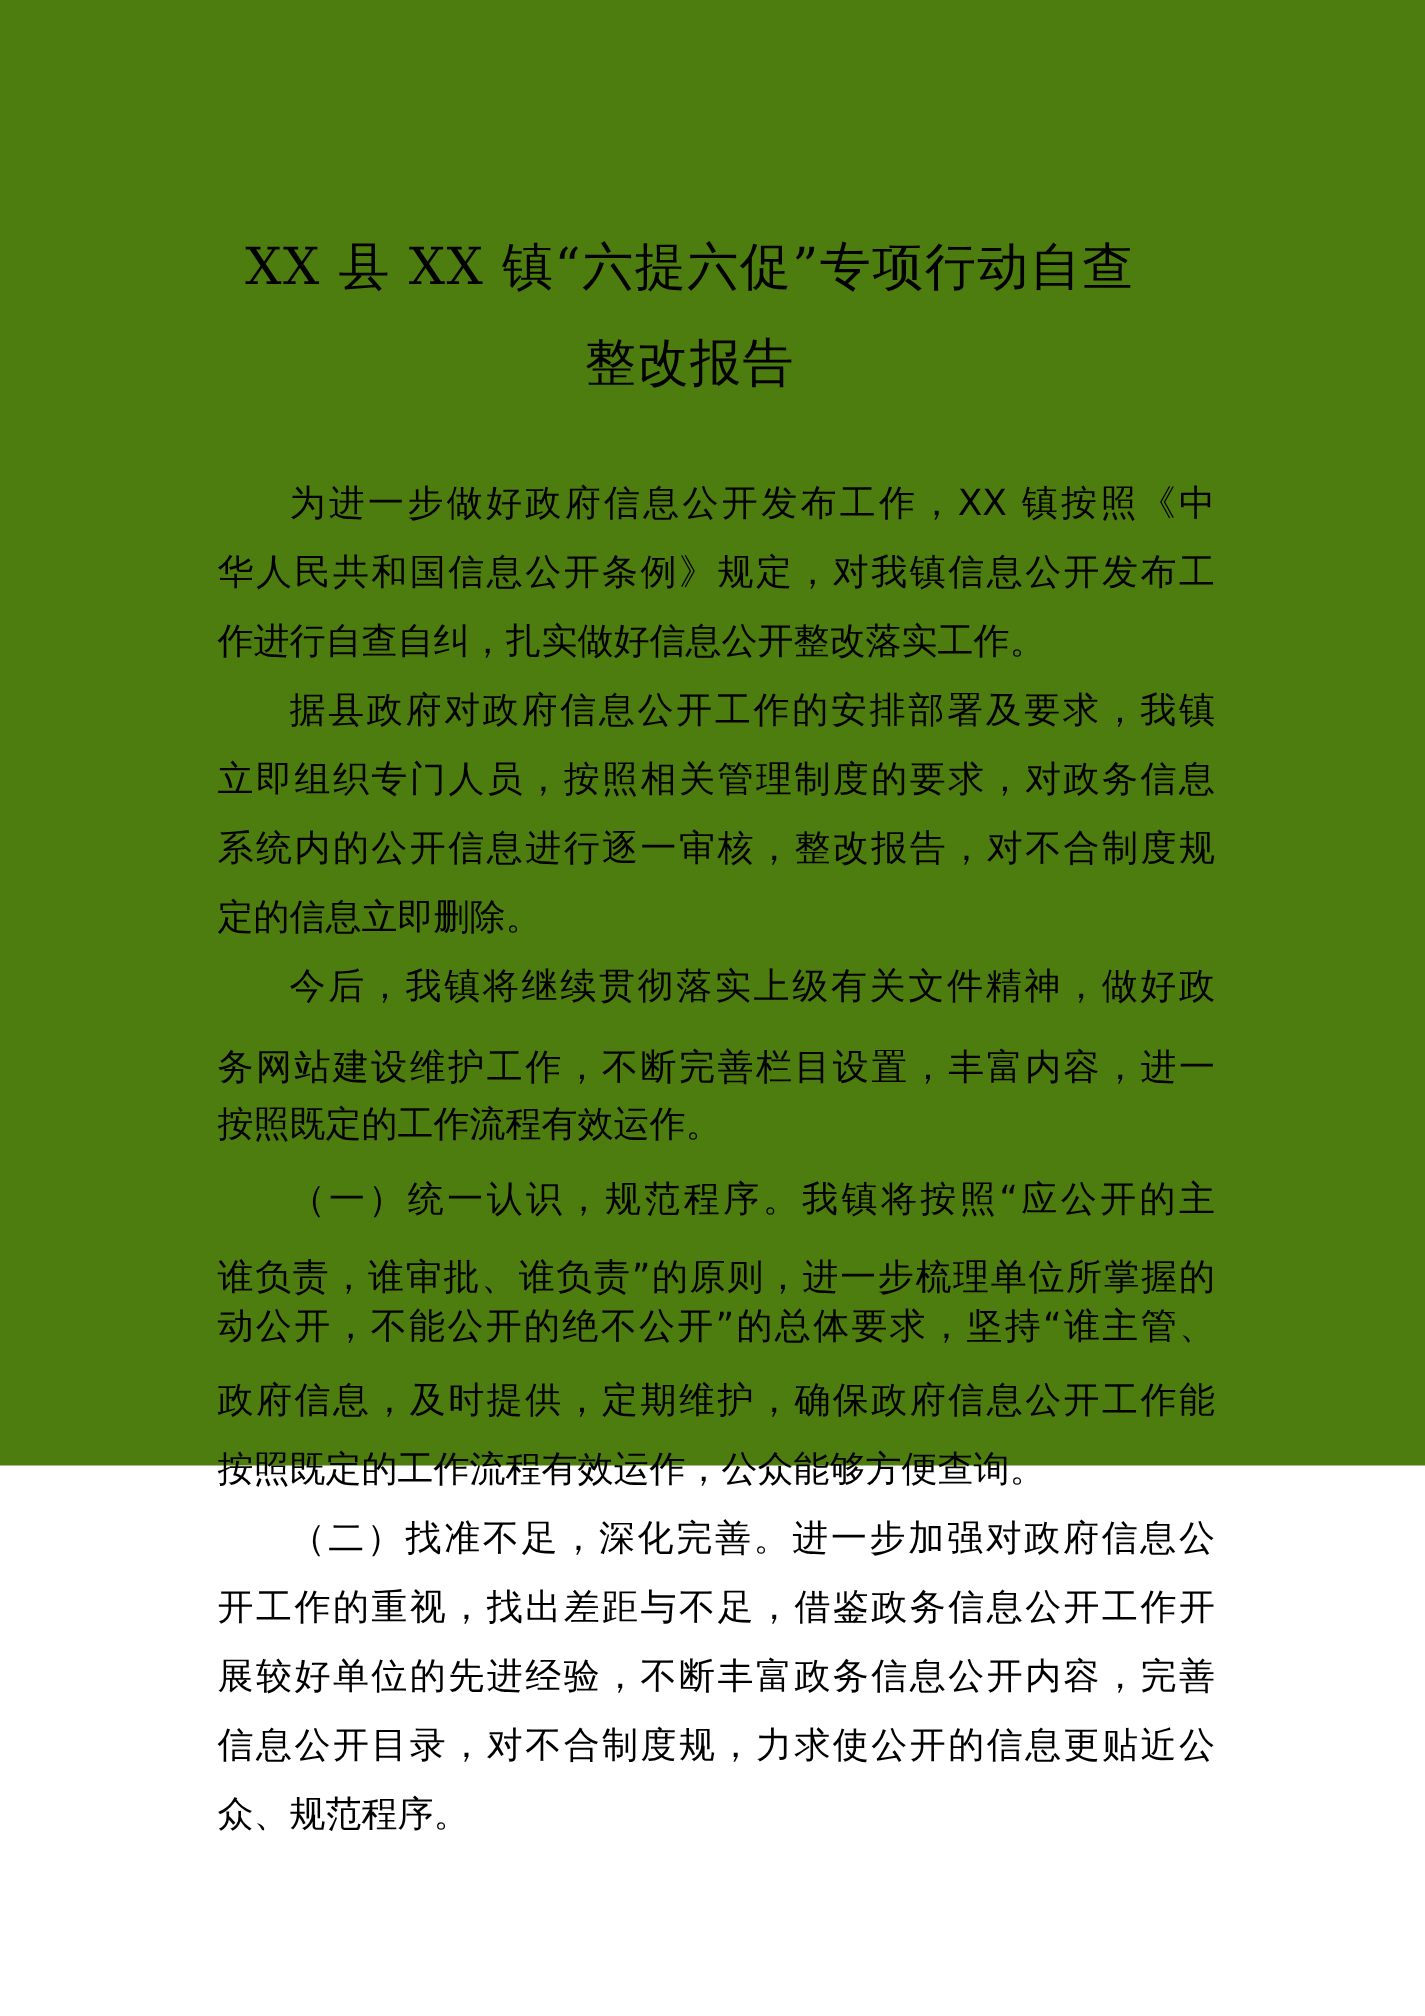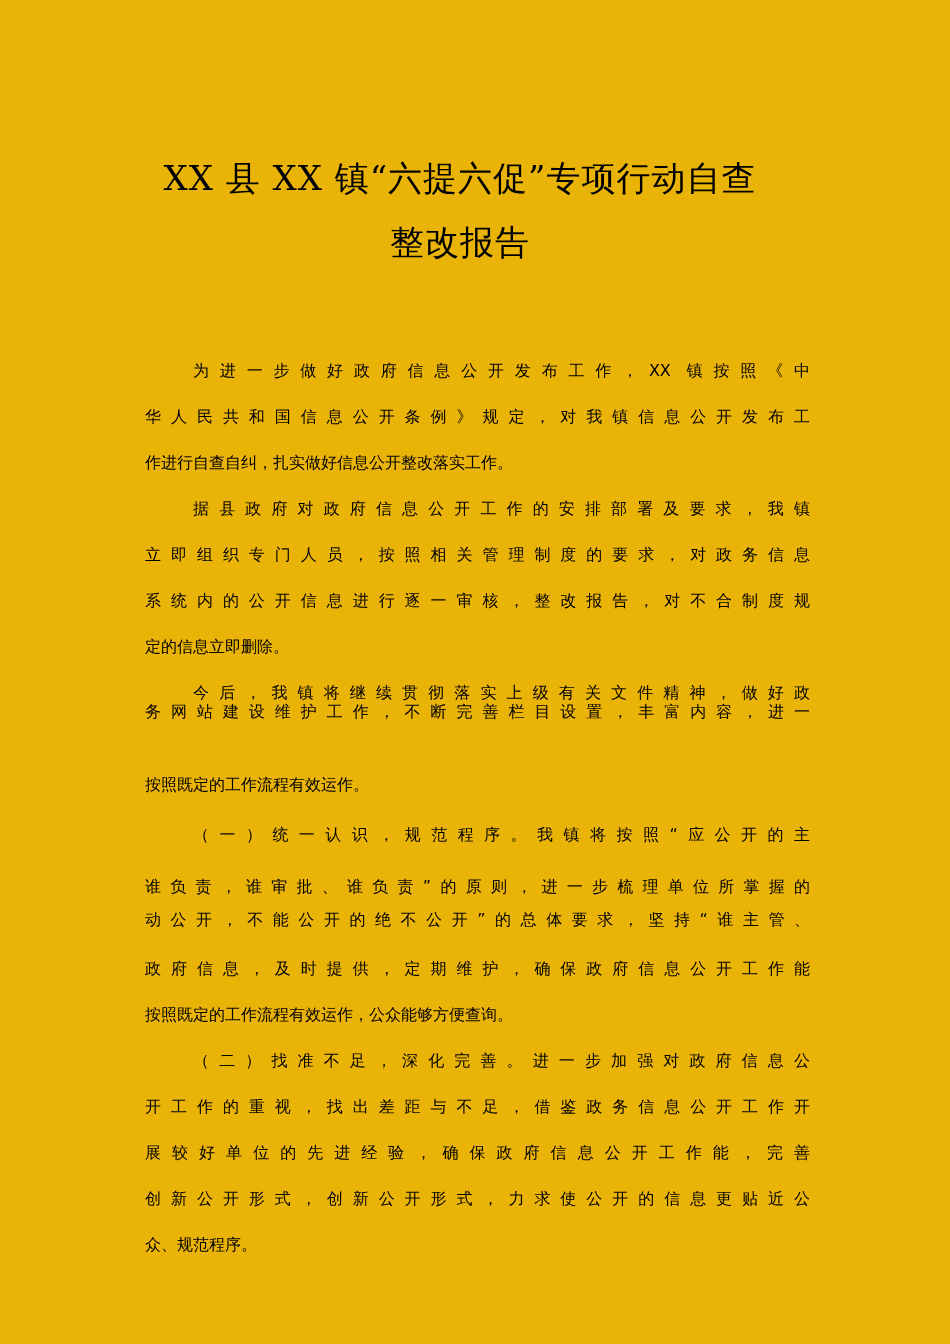--- a/index.html
+++ b/index.html
@@ -11,48 +11,47 @@
       width: 950px;
       height: 1344px;
       position: relative;
       overflow: hidden;
       color: #000000;
     }
     .page {
       position: absolute;
       left: 0; top: 0;
       width: 950px;
-      height: 1344px;
-      background: #eab308;
+      height: 977px;
+      background: #4d7c0f;
     }
     .title {
       position: absolute;
       left: 0;
       width: 950px;
       text-align: center;
       font-family: "DejaVu Serif", "Liberation Serif", serif;
       font-size: 34px;
       line-height: 40px;
       white-space: nowrap;
       letter-spacing: 1px;
     }
     .title.l1 { top: 158px; left: -15px; }
     .title.l2 { top: 222px; left: -15px; }
     .line {
       position: absolute;
       left: 145px;
       width: 665px;
       font-family: "DejaVu Sans", "Liberation Sans", sans-serif;
-      font-size: 16px;
+      font-size: 24px;
       line-height: 30px;
       white-space: nowrap;
       overflow: visible;
       text-align: justify;
       text-align-last: justify;
-      margin-top: 36px;
     }
     .line.indent { left: 193px; width: 617px; }
     .line.last { text-align-last: left; }
   </style>
 </head>
 <body>
 
 <div class="page">
   <div class="title l1">XX 县 XX 镇“六提六促”专项行动自查</div>
   <div class="title l2">整改报告</div>
@@ -65,32 +64,32 @@
 
   <div>
     <div class="line indent" style="top:458px">据县政府对政府信息公开工作的安排部署及要求，我镇</div>
     <div class="line" style="top:504px">立即组织专门人员，按照相关管理制度的要求，对政务信息</div>
     <div class="line" style="top:550px">系统内的公开信息进行逐一审核，整改报告，对不合制度规</div>
     <div class="line last" style="top:596px">定的信息立即删除。</div>
   </div>
 
   <div>
     <div class="line indent" style="top:642px">今后，我镇将继续贯彻落实上级有关文件精神，做好政</div>
-    <div class="line" style="top:661px">务网站建设维护工作，不断完善栏目设置，丰富内容，进一</div>
+    <div class="line" style="top:696px">务网站建设维护工作，不断完善栏目设置，丰富内容，进一</div>
     <div class="line last" style="top:734px">按照既定的工作流程有效运作。</div>
   </div>
 
   <div>
     <div class="line indent" style="top:784px">（一）统一认识，规范程序。我镇将按照“应公开的主</div>
     <div class="line" style="top:869px">动公开，不能公开的绝不公开”的总体要求，坚持“谁主管、</div>
     <div class="line" style="top:836px">谁负责，谁审批、谁负责”的原则，进一步梳理单位所掌握的</div>
     <div class="line" style="top:918px">政府信息，及时提供，定期维护，确保政府信息公开工作能</div>
     <div class="line last" style="top:964px">按照既定的工作流程有效运作，公众能够方便查询。</div>
   </div>
 
   <div>
     <div class="line indent" style="top:1010px">（二）找准不足，深化完善。进一步加强对政府信息公</div>
     <div class="line" style="top:1056px">开工作的重视，找出差距与不足，借鉴政务信息公开工作开</div>
-    <div class="line" style="top:1102px">展较好单位的先进经验，确保政府信息公开工作能，完善</div>
-    <div class="line" style="top:1148px">创新公开形式，创新公开形式，力求使公开的信息更贴近公</div>
+    <div class="line" style="top:1102px">展较好单位的先进经验，不断丰富政务信息公开内容，完善</div>
+    <div class="line" style="top:1148px">信息公开目录，对不合制度规，力求使公开的信息更贴近公</div>
     <div class="line last" style="top:1194px">众、规范程序。</div>
   </div>
 </div>
 
 </body></html>

